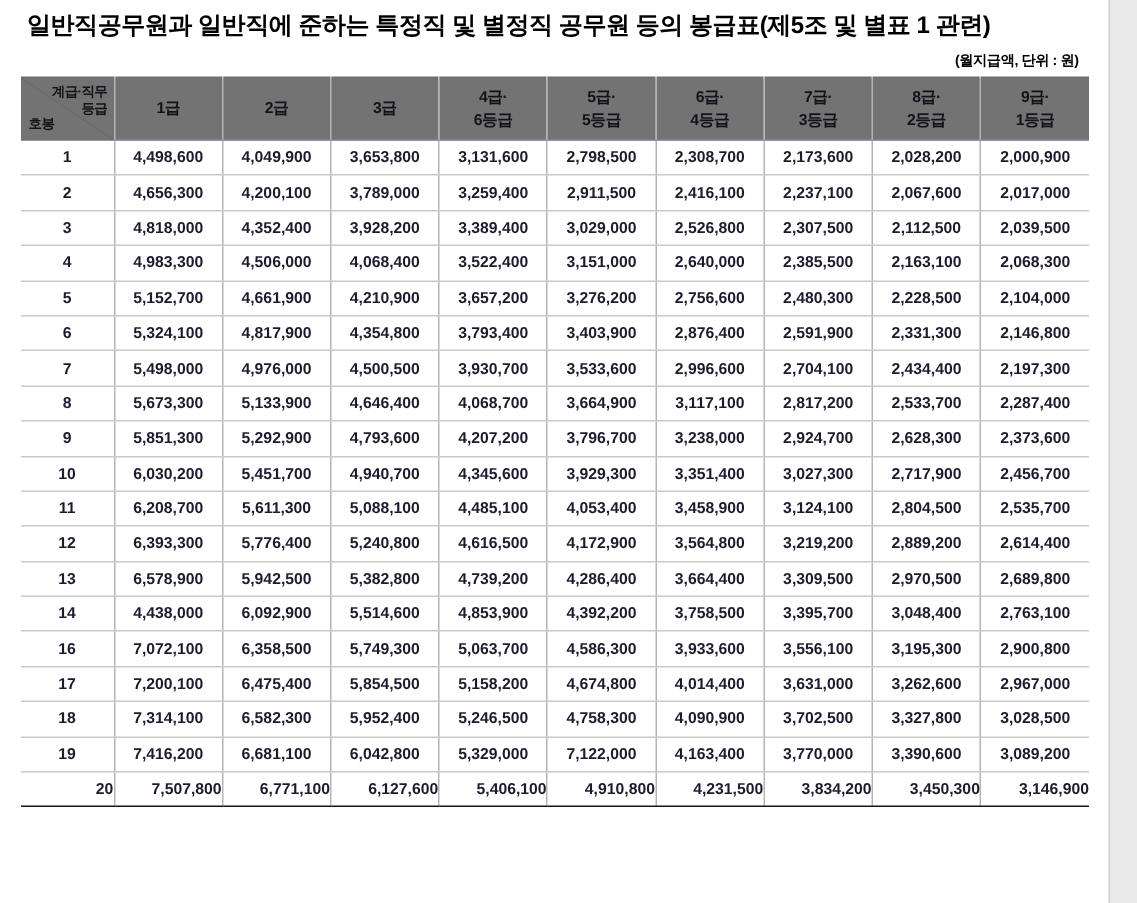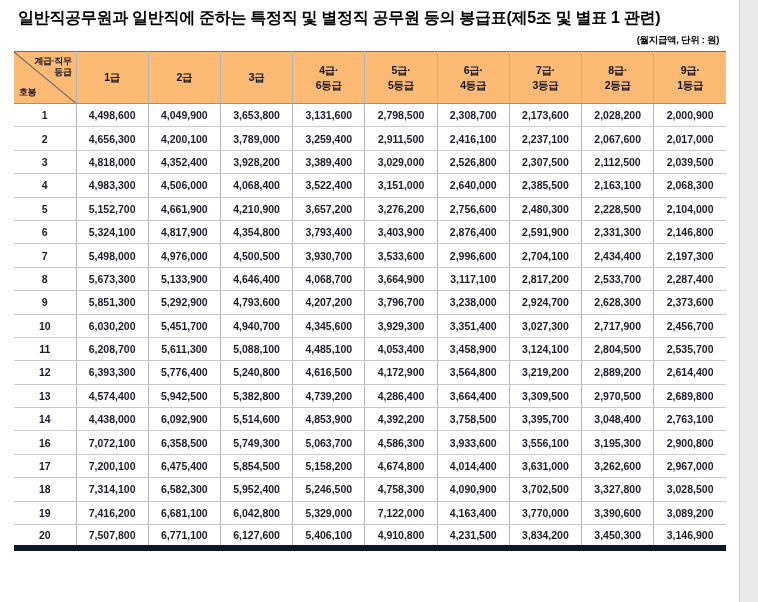--- a/index.html
+++ b/index.html
@@ -74,22 +74,22 @@
     vertical-align: middle;
     padding: 0;
   }
   #salary-table th:first-child,
   #salary-table td:first-child { border-left: none; }
   #salary-table th:last-child,
   #salary-table td:last-child { border-right: none; margin-top: 15px; }
 
   
   #salary-table thead th {
-    background: #fdba74;
-    height: 52px;
+    background: #737373;
+    height: 42px;
     font-size: 10.5px;
     font-weight: bold;
     color: #12131a;
     letter-spacing: -0.3px;
     border-bottom: 1.4px solid #8a96a8;
     line-height: 1.35;
   }
   th.corner-cell {
     position: relative;
     padding: 0;
@@ -126,21 +126,22 @@
     height: 23.4px;
     font-size: 10.5px;
     font-weight: bold;
     color: #1c1b2e;
     font-variant-numeric: tabular-nums;
   }
   #salary-table tbody td.step-cell {
     color: #1c1b2e;
   }
   #salary-table tbody tr:last-child td {
-    border-bottom: 6px solid #0f172a;
+    border-bottom: 1px solid #0f172a;
+    text-align: right;
   }
 </style>
 </head>
 <body>
 
 <div id="page">
 
   <div id="title-block">
     <div id="doc-title">일반직공무원과 일반직에 준하는 특정직 및 별정직 공무원 등의 봉급표(제5조 및 별표 1 관련)</div>
     <div id="unit-note">(월지급액, 단위 : 원)</div>
@@ -347,21 +348,21 @@
             <td>5,240,800</td>
             <td>4,616,500</td>
             <td>4,172,900</td>
             <td>3,564,800</td>
             <td>3,219,200</td>
             <td>2,889,200</td>
             <td>2,614,400</td>
           </tr>
           <tr>
             <td class="step-cell">13</td>
-            <td>4,574,400</td>
+            <td>6,578,900</td>
             <td>5,942,500</td>
             <td>5,382,800</td>
             <td>4,739,200</td>
             <td>4,286,400</td>
             <td>3,664,400</td>
             <td>3,309,500</td>
             <td>2,970,500</td>
             <td>2,689,800</td>
           </tr>
           <tr>

